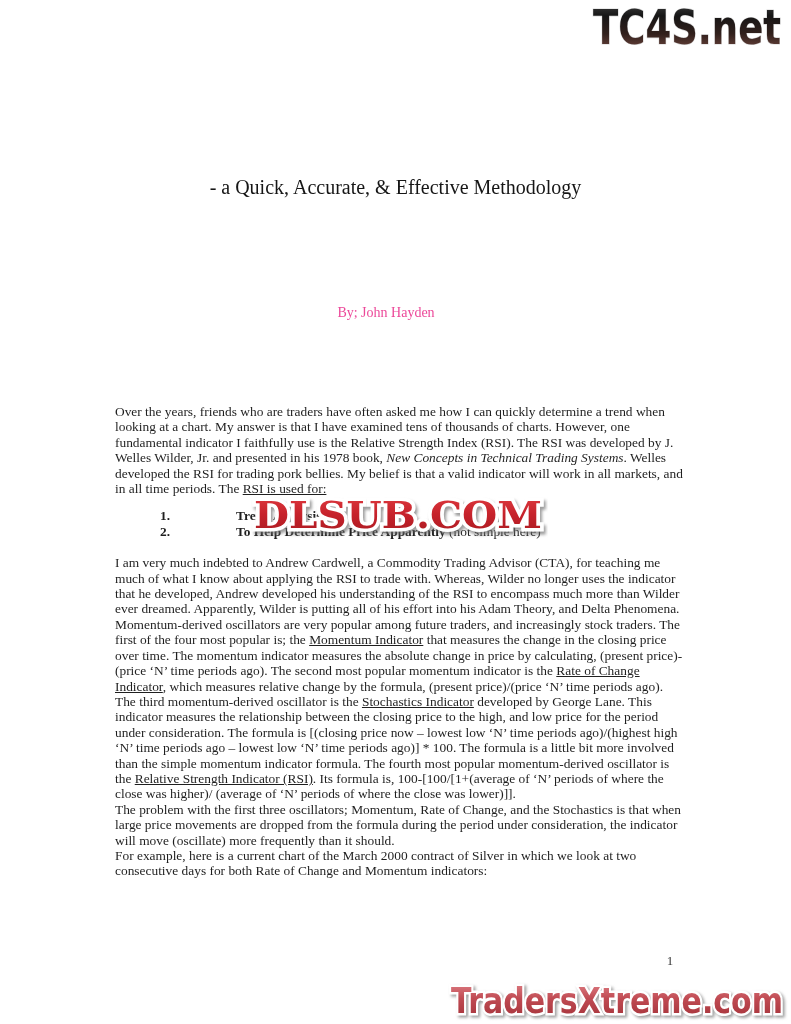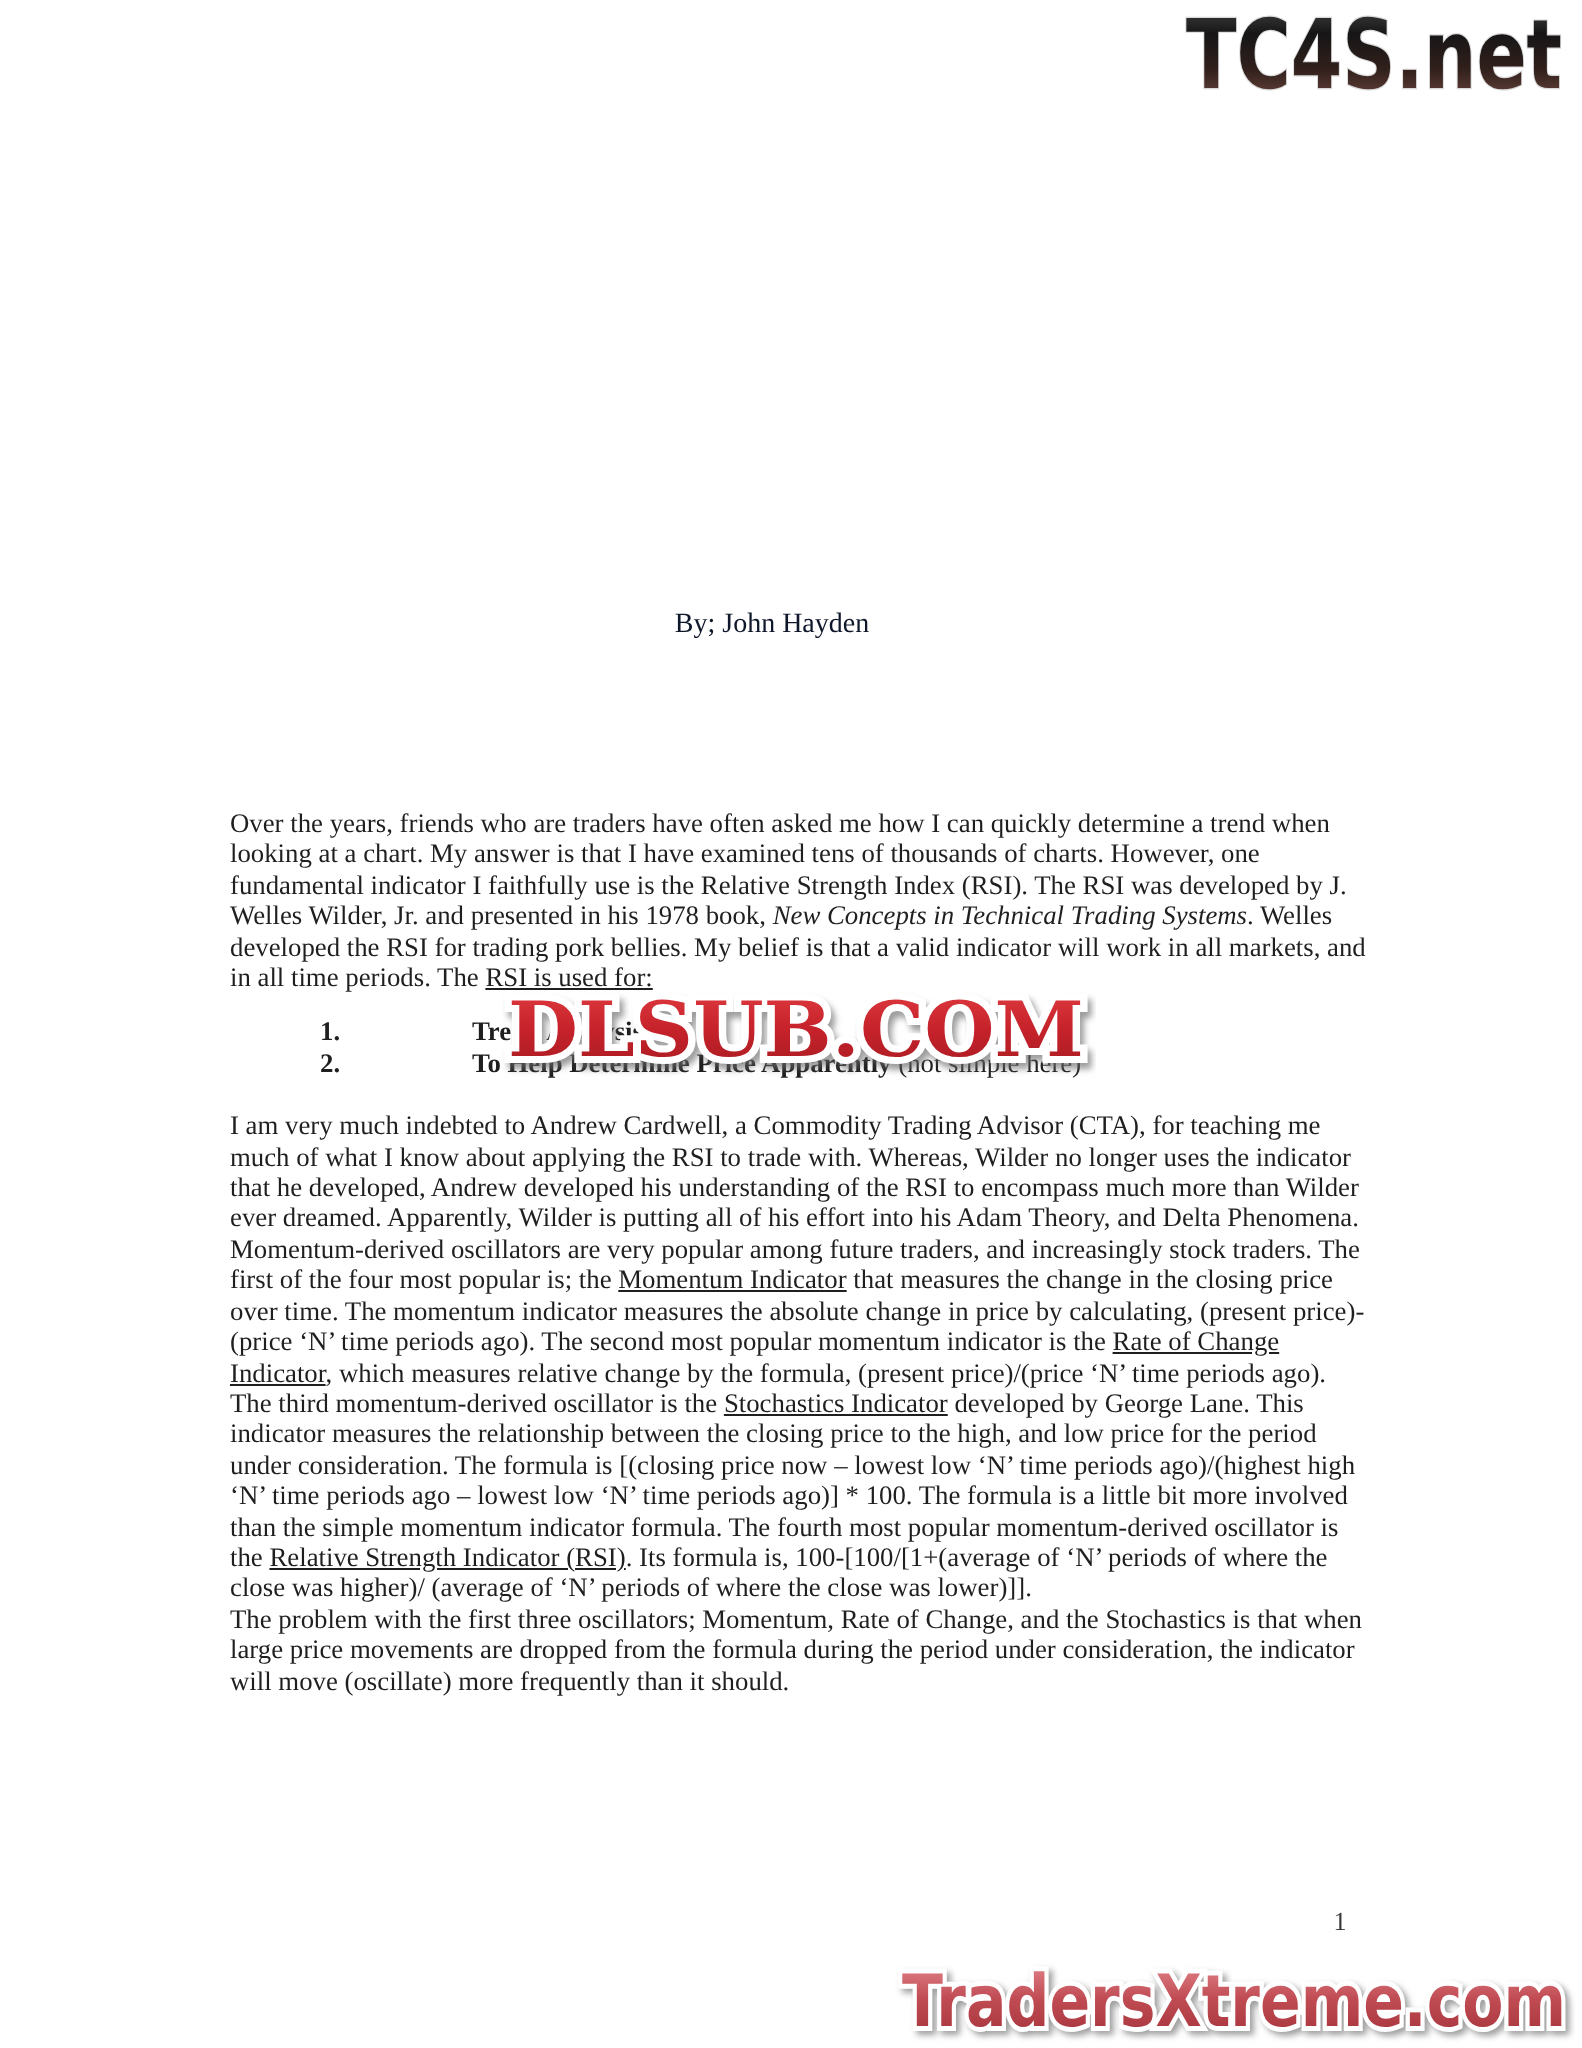--- a/index.html
+++ b/index.html
@@ -13,21 +13,21 @@
   }
   
   .tc4s-logo{position:absolute;top:0px;right:4px;}
   
   .title-block{
     position:absolute;top:174px;left:0;width:100%;
     text-align:center;font-size:20px;line-height:26px;color:#161616;
   }
   .byline{
     position:absolute;top:305px;left:0;width:772px;
-    text-align:center;font-size:14px;color:#0f172a;
+    text-align:center;font-size:14px;color:#ec4899;
   }
   
   .body-copy{
     position:absolute;left:115px;top:404px;width:570px;
     font-size:13.4px;line-height:15.4px;text-align:left;
   }
   .body-copy p{margin:0;font-family:Liberation Serif, serif;}
   .para{margin-top:15px;}
   .para.first{margin-top:0;}
   .para.after-list{margin-top:16px;}
@@ -64,20 +64,21 @@
         <stop offset="0" stop-color="#4a4a4a"></stop>
         <stop offset="0.3" stop-color="#161616"></stop>
         <stop offset="0.62" stop-color="#31201c"></stop>
         <stop offset="1" stop-color="#7d5047"></stop>
       </linearGradient>
     </defs>
     <text x="100" y="44" text-anchor="middle" textLength="188" lengthAdjust="spacingAndGlyphs" font-family="'DejaVu Sans', sans-serif" font-size="48" font-weight="bold" fill="url(#g-tc)" stroke="#d9d9d9" stroke-width="1.2" paint-order="stroke">TC4S.net</text>
   </svg>
 
   <div class="title-block">
+    <div>- a Quick, Accurate, &amp; Effective Methodology</div>
   </div>
 
   <div class="byline">By; John Hayden</div>
 
   <div class="body-copy">
 
     <p class="para first"><span>Over the years, friends who are traders have often asked me how I can quickly determine a trend when looking at a chart. My answer is that I have examined tens of thousands of charts. However, one fundamental indicator I faithfully use is the Relative Strength Index (RSI). The RSI was developed by J. Welles Wilder, Jr. and presented in his 1978 book, </span><span class="s-i">New Concepts in Technical Trading Systems</span><span>. Welles developed the RSI for trading pork bellies. My belief is that a valid indicator will work in all markets, and in all time periods.  The </span><span class="s-u">RSI is used for:</span></p>
 
     <div class="rsi-list">
       <div class="list-row">
@@ -89,20 +90,21 @@
         <span class="list-text"><span class="list-bold">To Help Determine Price Apparently</span><span> (not simple here)</span></span>
       </div>
     </div>
 
     <p class="para after-list"><span>I am very much indebted to Andrew Cardwell, a Commodity Trading Advisor (CTA), for teaching me much of what I know about applying the RSI to trade with. Whereas, Wilder no longer uses the indicator that he developed, Andrew developed his understanding of the RSI to encompass much more than Wilder ever dreamed. Apparently, Wilder is putting all of his effort into his Adam Theory, and Delta Phenomena.</span></p>
 
     <p class="para"><span>Momentum-derived oscillators are very popular among future traders, and increasingly stock traders. The first of the four most popular is; the </span><span class="s-u">Momentum Indicator</span><span> that measures the change in the closing price over time. The momentum indicator measures the absolute change in price by calculating,  (present price)-(price ‘N’ time periods ago). The second most popular momentum indicator is the </span><span class="s-u">Rate of Change Indicator</span><span>, which measures relative change by the formula, (present price)/(price ‘N’ time periods ago). The third momentum-derived oscillator is the </span><span class="s-u">Stochastics Indicator</span><span> developed by George Lane. This indicator measures the relationship between the closing price to the high, and low price for the period under consideration. The formula is [(closing price now – lowest low ‘N’ time periods ago)/(highest high ‘N’ time periods ago – lowest low ‘N’ time periods ago)] * 100. The formula is a little bit more involved than the simple momentum indicator formula. The fourth most popular momentum-derived oscillator is the </span><span class="s-u">Relative Strength Indicator (RSI)</span><span>. Its formula is, 100-[100/[1+(average of ‘N’ periods of where the close was higher)/ (average of ‘N’ periods of where the close was lower)]].</span></p>
 
     <p class="para"><span>The problem with the first three oscillators; Momentum, Rate of Change, and the Stochastics is that when large price movements are dropped from the formula during the period under consideration, the indicator will move (oscillate) more frequently than it should.</span></p>
 
+    <p class="para"><span>For example, here is a current chart of the March 2000 contract of Silver in which we look at two consecutive days for both Rate of Change and Momentum indicators:</span></p>
 
   </div>
 
   <svg class="dlsub-watermark" width="300" height="52" viewBox="0 0 300 52">
     <defs>
       <linearGradient id="g-dl" x1="0" y1="0" x2="0" y2="1">
         <stop offset="0" stop-color="#e23d42"></stop>
         <stop offset="0.5" stop-color="#c6222b"></stop>
         <stop offset="1" stop-color="#a81b21"></stop>
       </linearGradient>

